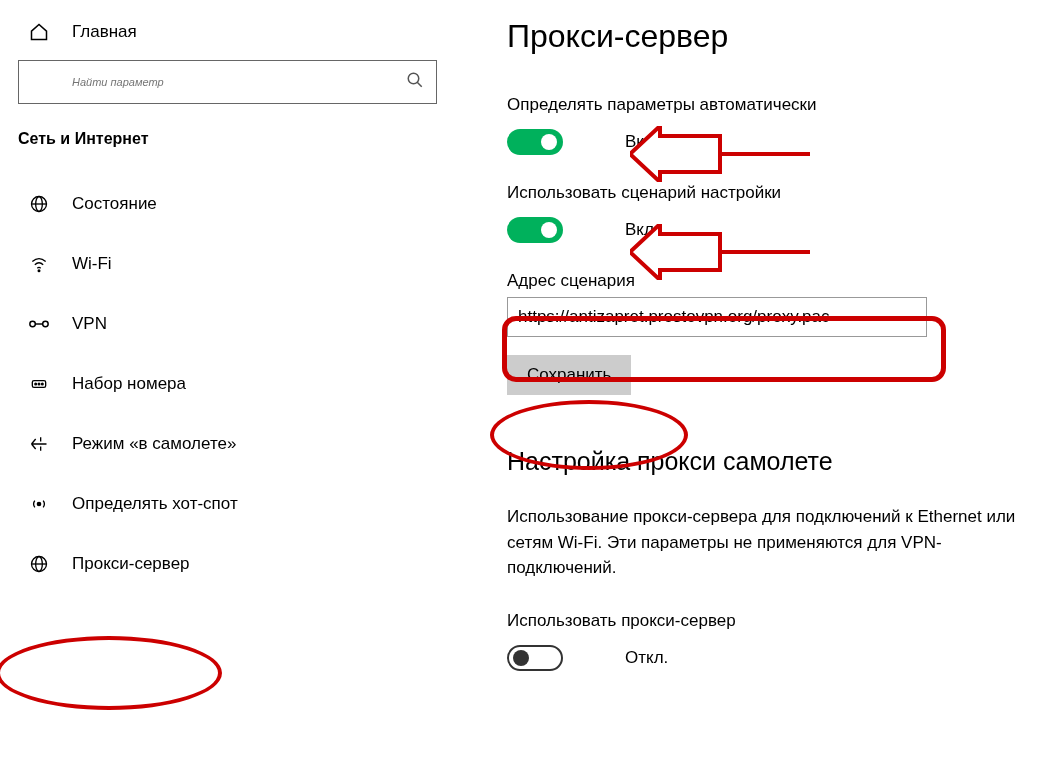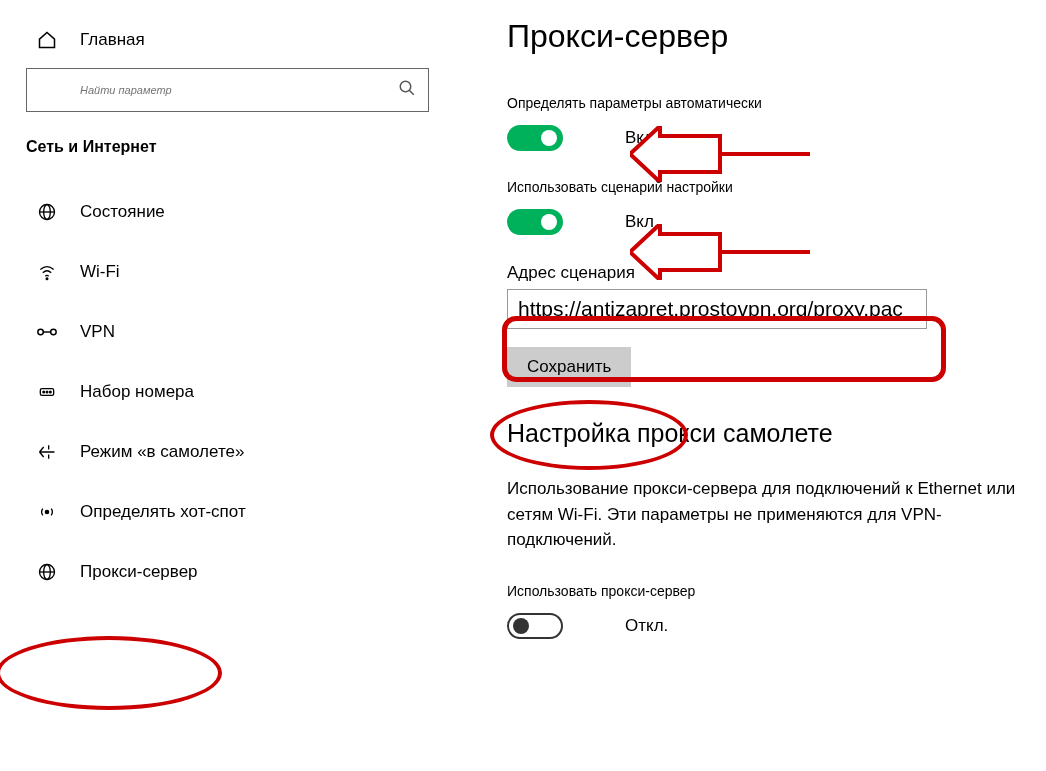--- a/index.html
+++ b/index.html
@@ -1,45 +1,45 @@
 <!DOCTYPE html>
 <html><head>
   <meta charset="utf-8">
   <style>
     * { box-sizing: border-box; margin: 0; padding: 0; }
     body { font-family: 'Segoe UI', Tahoma, sans-serif; background: #fff; color: #000; width: 1046px; height: 771px; overflow: hidden; }
     .container { display: flex; height: 100%; }
-    .sidebar { width: 455px; background: #fff; padding: 12px; }
+    .sidebar { width: 455px; background: #fff; padding: 4px; }
     .header-row { display: flex; align-items: center; padding: 18px 20px 18px 24px; }
     .header-row .icon { width: 22px; margin-right: 22px; display: flex; align-items: center; justify-content: center; }
     .header-label { font-size: 17px; }
     .search-wrap { padding: 0 14px 18px; }
     .search-box { display: flex; align-items: center; border: 1.5px solid #666; height: 44px; padding: 0 12px 0 14px; }
     .search-box input { flex: 1; border: none; outline: none; font-size: 11px; font-style: italic; color: #701a75; background: transparent; margin-left: 39px; }
     .search-icon { width: 18px; height: 18px; }
     .section-title { font-size: 16px; font-weight: 600; padding: 8px 0 26px 14px; }
     .nav-items { }
     .nav-item { display: flex; align-items: center; height: 60px; padding: 0 0 0 24px; cursor: pointer; }
     .nav-item .icon { width: 22px; margin-right: 22px; display: flex; align-items: center; justify-content: center; }
     .nav-label { font-size: 17px; }
     .main { flex: 1; padding: 18px 0 0 52px; position: relative; }
     .page-title { font-size: 32px; font-weight: 400; margin-bottom: 40px; }
-    .setting-label { font-size: 14px; margin-bottom: 14px; }
+    .setting-label { font-size: 17px; margin-bottom: 14px; }
     .toggle-row { display: flex; align-items: center; margin-bottom: 28px; gap: 44px; }
     .toggle { width: 56px; height: 26px; border-radius: 13px; position: relative; margin-right: 18px; cursor: pointer; }
     .toggle.on { background: #00b15c; }
     .toggle.off { background: #fff; border: 2px solid #333; }
     .toggle .knob { width: 16px; height: 16px; border-radius: 50%; background: #fff; position: absolute; top: 5px; }
     .toggle.on .knob { right: 6px; }
     .toggle.off .knob { background: #333; left: 4px; top: 3px; }
     .toggle-label { font-size: 17px; }
     .script-label { font-size: 17px; margin-bottom: 6px; }
     .script-input-wrap { border: 1px solid #999; width: 420px; padding: 0 10px; height: 40px; display: flex; align-items: center; margin-bottom: 18px; }
-    .script-input { border: none; outline: none; font-size: 21px; width: 100%; }
-    .save-btn { background: #ccc; border: none; padding: 10px 20px; font-size: 17px; cursor: pointer; margin-bottom: 20px; }
+    .script-input { border: none; outline: none; font-size: 17px; width: 100%; }
+    .save-btn { background: #ccc; border: none; padding: 10px 20px; font-size: 17px; cursor: pointer; margin-bottom: 40px; }
     .section-heading { font-size: 25px; font-weight: 400; margin-bottom: 28px; margin-top: 12px; }
     .desc { font-size: 17px; line-height: 1.5; margin-bottom: 30px; }
     svg { flex-shrink: 0; }
     
     
     .ann-circle-proxy { position: absolute; left: -4px; top: 636px; width: 226px; height: 74px; border: 4px solid #cc0000; border-radius: 50%; pointer-events: none; }
     .ann-circle-save { position: absolute; left: 490px; top: 400px; width: 198px; height: 70px; border: 4px solid #cc0000; border-radius: 50%; pointer-events: none; }
     .ann-rect-input { position: absolute; left: 502px; top: 316px; width: 444px; height: 66px; border: 5px solid #cc0000; border-radius: 14px; pointer-events: none; }
     .ann-arrow1 { position: absolute; left: 630px; top: 126px; pointer-events: none; }
     .ann-arrow2 { position: absolute; left: 630px; top: 224px; pointer-events: none; }

